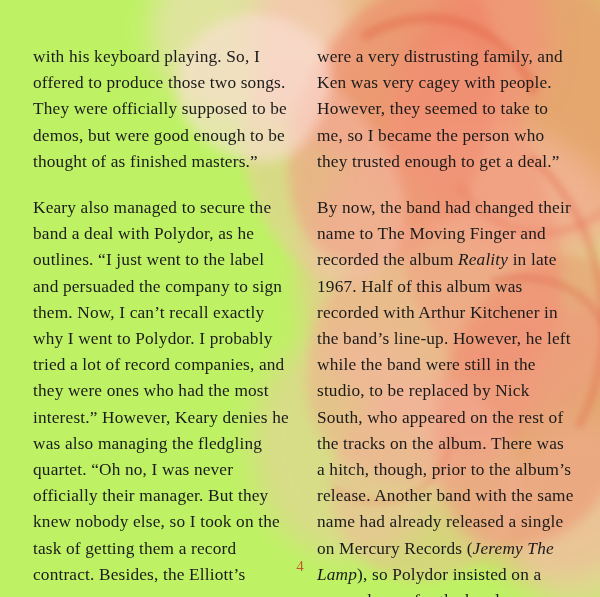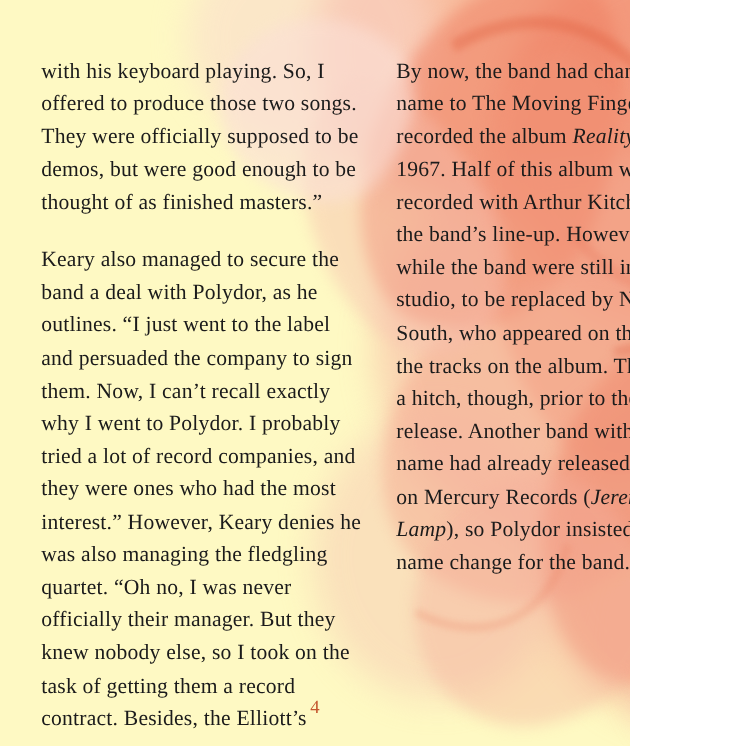--- a/index.html
+++ b/index.html
@@ -8,23 +8,23 @@
   }
   body {
     width: 600px;
     height: 597px;
     background: #ffffff;
     font-family: "Liberation Serif", serif;
     overflow: hidden;
   }
   #page {
     position: relative;
-    width: 504px;
+    width: 600px;
     height: 597px;
-    background: #fef9c3;
+    background: #bef264;
     overflow: hidden;
   }
 
   
   .bg-layer {
     position: absolute;
     inset: 0;
     pointer-events: none;
   }
   .blob {
@@ -113,18 +113,19 @@
     <div class="stroke" style="left:240px; top:200px; width:200px; height:300px; border:6px solid rgba(230,120,90,.22); border-color:transparent transparent rgba(230,120,90,.26) transparent; transform:rotate(-24deg);"></div>
     <div class="stroke" style="left:430px; top:-60px; width:220px; height:280px; border:9px solid rgba(232,121,92,.30); border-color:transparent transparent rgba(232,121,92,.32) transparent; transform:rotate(8deg);"></div>
   </div>
 
   <div class="columns">
     <div class="col">
       <p>with his keyboard playing. So, I offered to produce those two songs. They were officially supposed to be demos, but were good enough to be thought of as finished masters.”</p>
       <p>Keary also managed to secure the band a deal with Polydor, as he outlines. “I just went to the label and persuaded the company to sign them. Now, I can’t recall exactly why I went to Polydor. I probably tried a lot of record companies, and they were ones who had the most interest.” However, Keary denies he was also managing the fledgling quartet. “Oh no, I was never officially their manager. But they knew nobody else, so I took on the task of getting them a record contract. Besides, the Elliott’s</p>
     </div>
     <div class="col">
+      <p>were a very distrusting family, and Ken was very cagey with people. However, they seemed to take to me, so I became the person who they trusted enough to get a deal.”</p>
       <p>By now, the band had changed their name to The Moving Finger and recorded the album <em>Reality</em> in late 1967. Half of this album was recorded with Arthur Kitchener in the band’s line-up. However, he left while the band were still in the studio, to be replaced by Nick South, who appeared on the rest of the tracks on the album. There was a hitch, though, prior to the album’s release. Another band with the same name had already released a single on Mercury Records (<em>Jeremy The Lamp</em>), so Polydor insisted on a name change for the band.</p>
     </div>
   </div>
 
   <div class="page-number">4</div>
 </div>
 
 </body></html>

